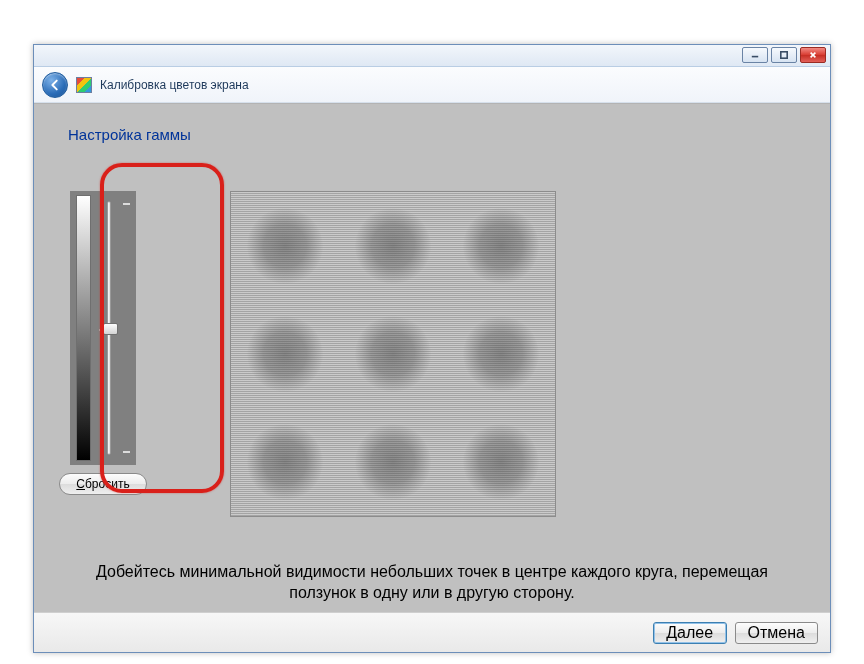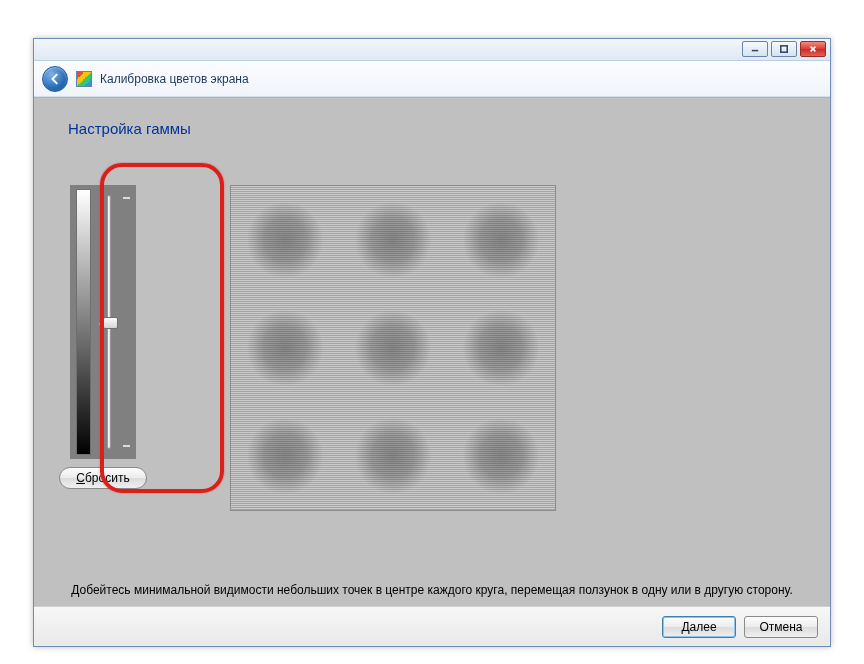--- a/index.html
+++ b/index.html
@@ -5,21 +5,21 @@
 * { margin: 0; padding: 0; box-sizing: border-box; }
 body {
   width: 864px; height: 664px;
   background: #fff;
   font-family: "Segoe UI", Tahoma, sans-serif;
   font-size: 12px;
   position: relative;
 }
 .window {
   position: absolute;
-  left: 33px; top: 38px;
+  left: 33px; top: 44px;
   width: 798px; height: 609px;
   border: 1px solid #6c8eb9;
   background: #e5e5e5;
   box-shadow: 0 0 6px rgba(0,0,0,0.25);
 }
 .titlebar {
   height: 22px;
   background: linear-gradient(to bottom, #f2f6fb 0%, #dfe8f4 100%);
   border-bottom: 1px solid #b9cde4;
   position: relative;
@@ -191,42 +191,42 @@
   border-radius:50%;
   background: radial-gradient(circle, rgba(70,70,70,0.50) 0%, rgba(70,70,70,0.35) 40%, rgba(120,120,120,0) 72%);
   position:relative; z-index:1;
 }
 
 .instruction {
   position:absolute;
   left:0; right:0;
   bottom: 8px;
   text-align: center;
-  font-size: 12px;
+  font-size: 16px;
   line-height: 1.35;
   color: #000;
   padding: 0 30px;
 }
 
 .footer {
   position:absolute;
   left:0;right:0;bottom:0;
   height:40px;
   background: linear-gradient(to bottom, #f7f7f7 0%, #e9e9e9 100%);
   border-top:1px solid #cfcfcf;
   display:flex; align-items:center; justify-content:flex-end;
   padding-right:12px; gap:8px;
 }
 .btn {
   min-width: 74px; height: 22px;
   padding: 0 12px;
   background: linear-gradient(to bottom, #fdfdfd 0%, #ececec 50%, #dcdcdc 51%, #efefef 100%);
   border: 1px solid #8a8a8a;
   border-radius: 3px;
-  font-size: 12px;
+  font-size: 16px;
   font-family: inherit;
   cursor: pointer;
 }
 .btn.default {
   border:1px solid #3c7fb1;
   box-shadow: 0 0 0 1px #92c1e8 inset;
 }
 </style>
 </head>
 <body>

